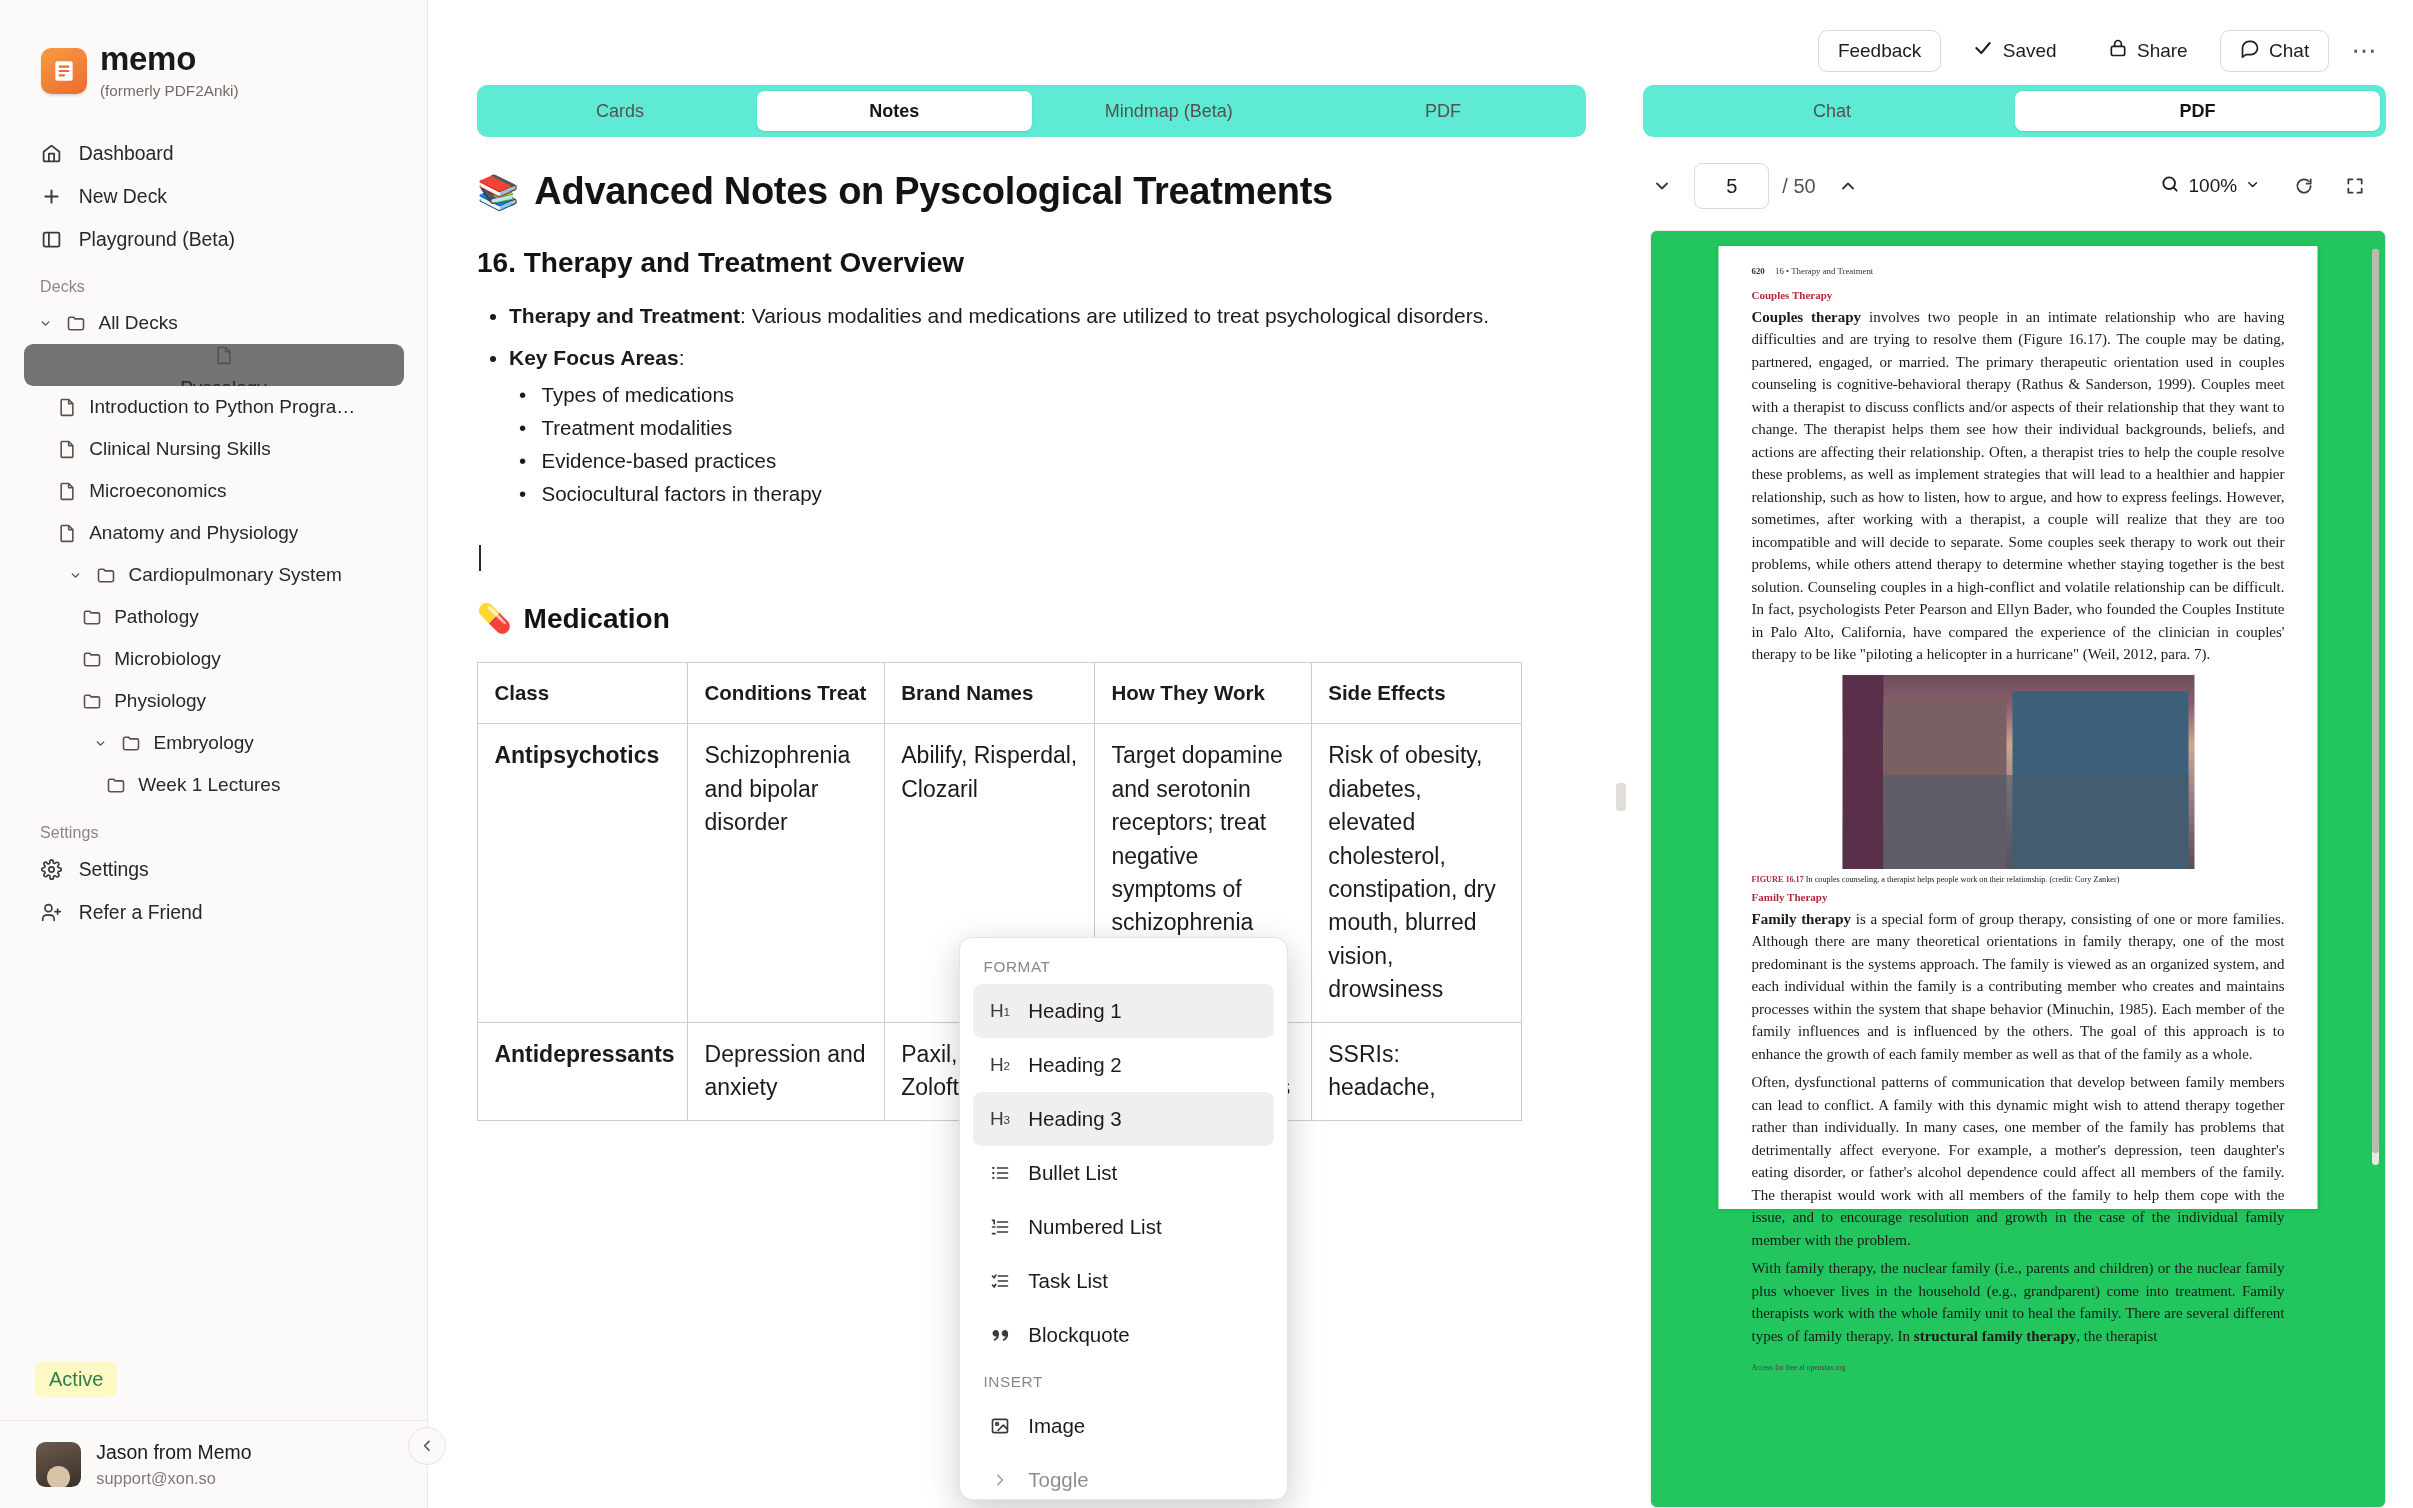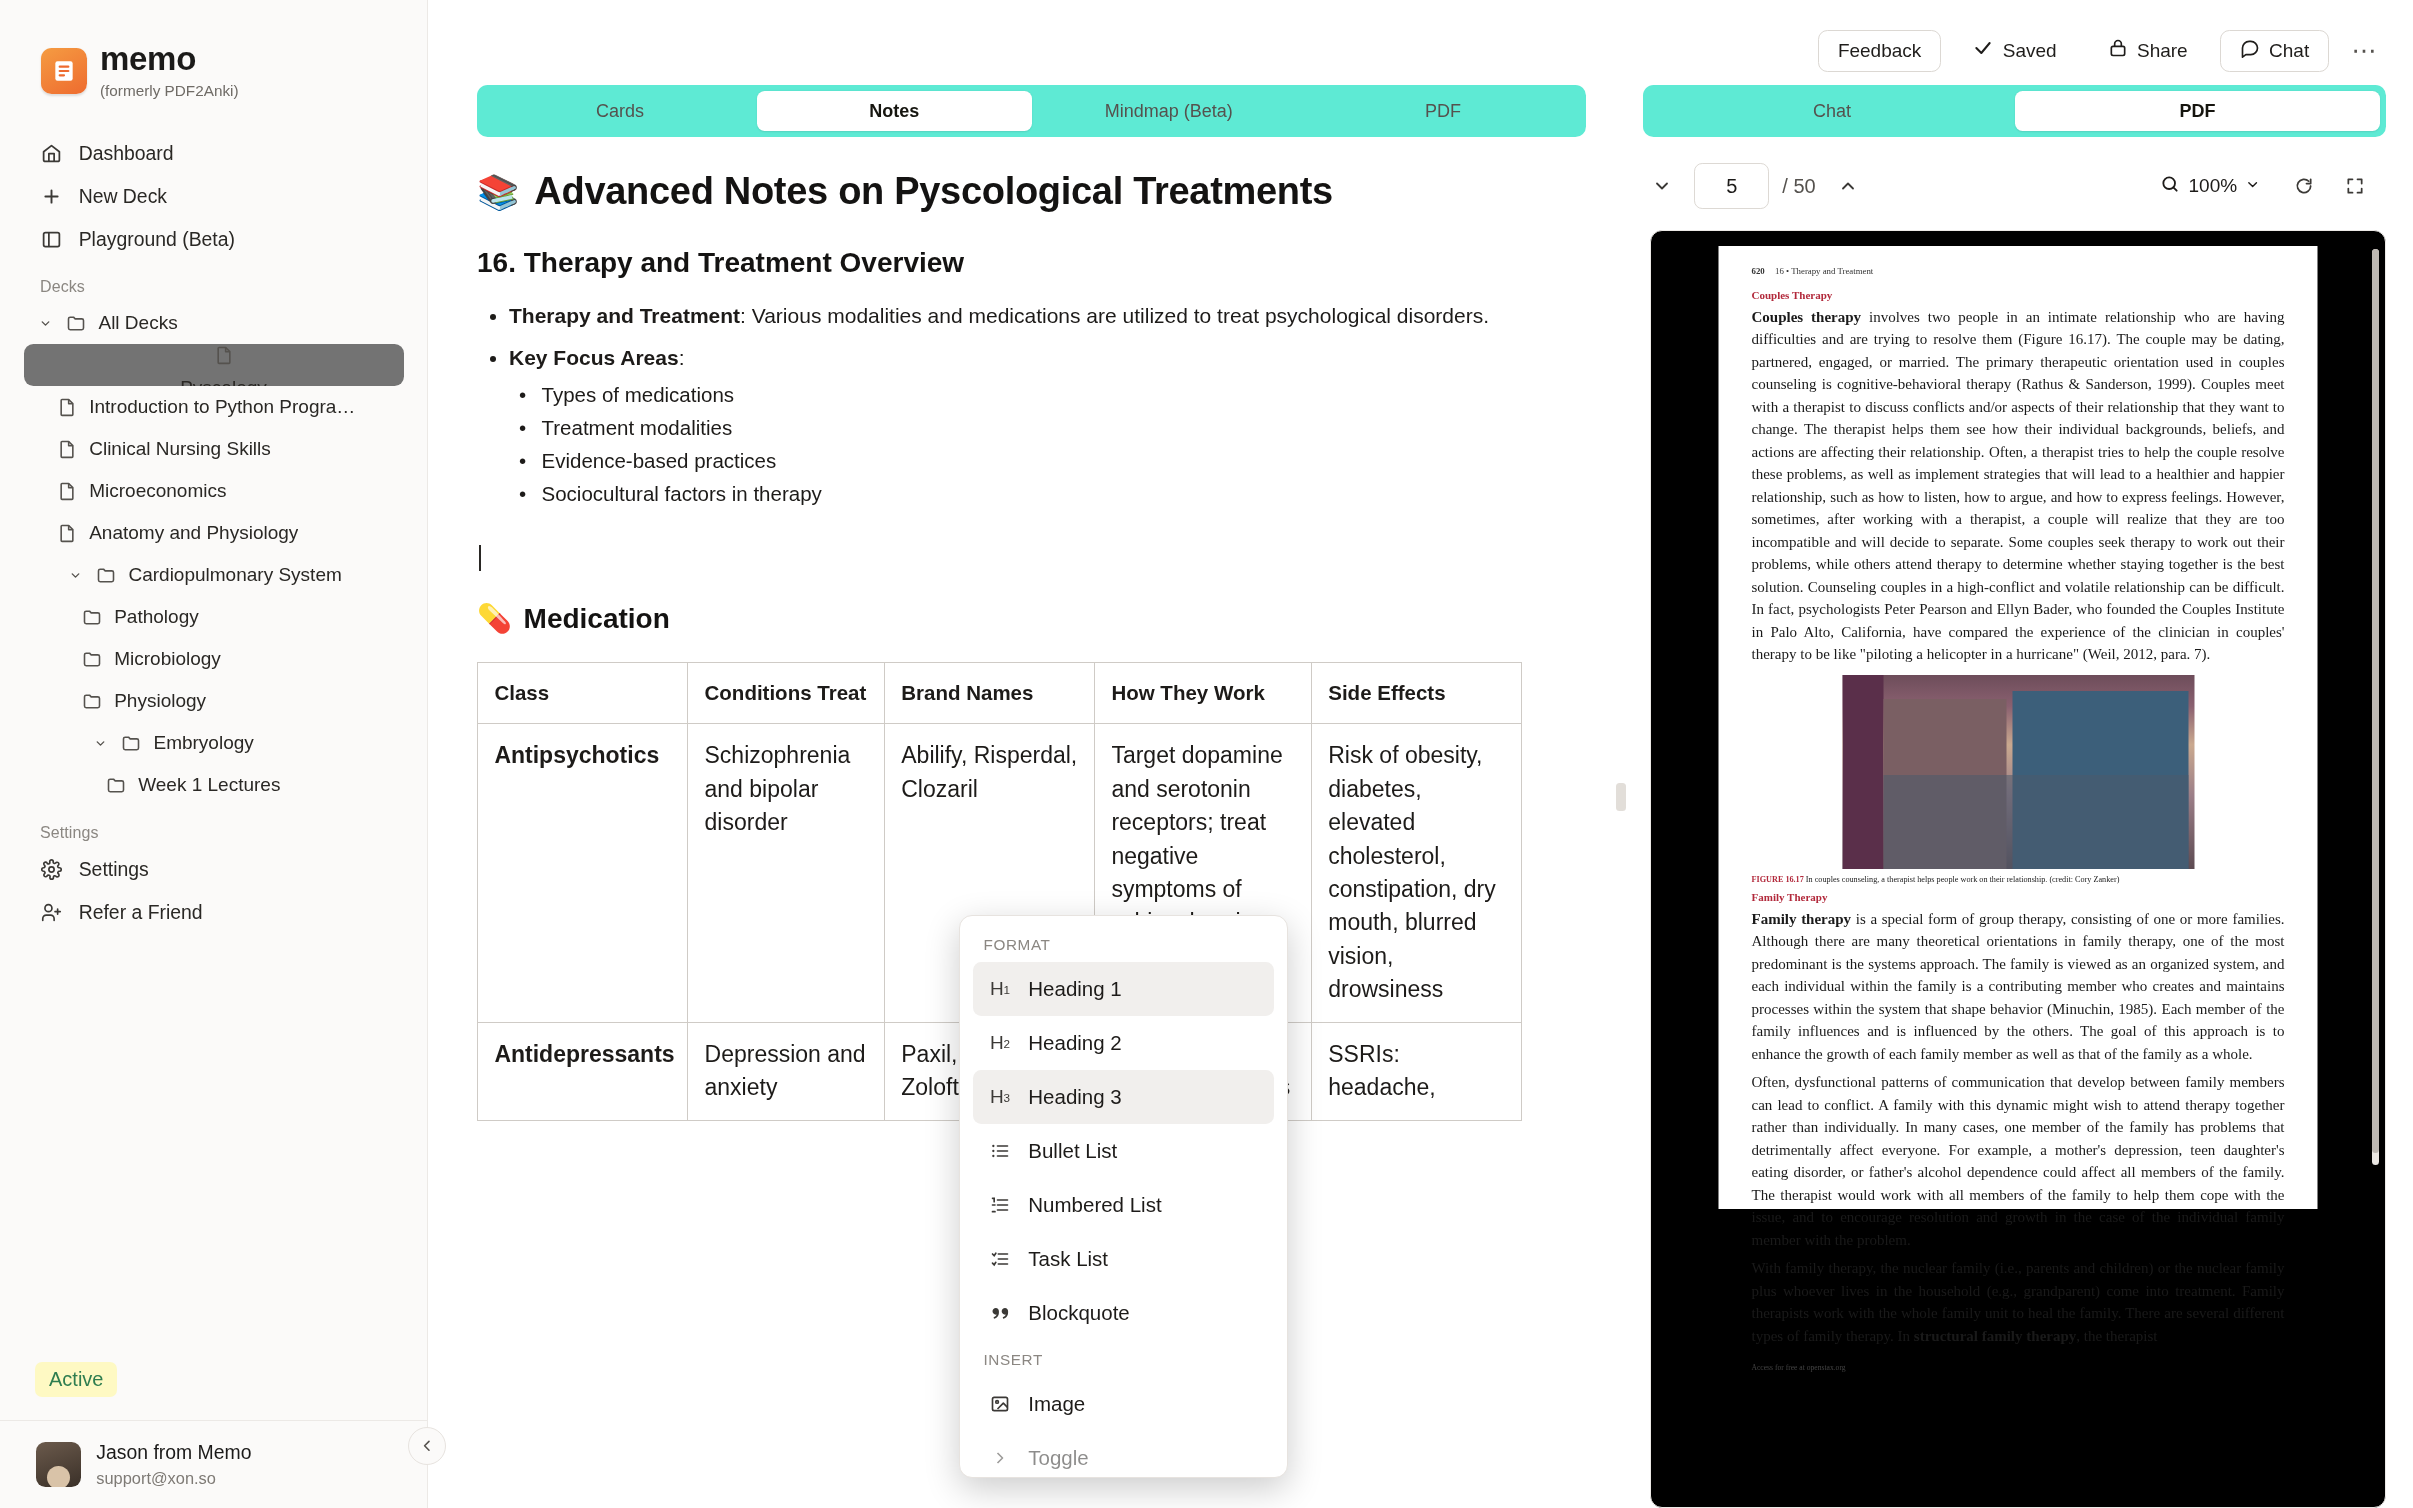--- a/index.html
+++ b/index.html
@@ -154,21 +154,21 @@
   table.medtable { border-collapse: collapse; margin-top: 27px; width: 1045px; table-layout: fixed; }
   table.medtable th, table.medtable td {
     border: 1.8px solid #cfcbc6; padding: 15.3px 16.4px; vertical-align: top;
     font-size: 23px; line-height: 1.45; color: #1d1b19; text-align: left;
   }
   table.medtable th { font-weight: 700; font-size: 20.5px; }
   table.medtable td.bold { font-weight: 700; }
 
   
   .slash-menu {
-    position: absolute; left: 502px; top: 778px; width: 329px; height: 563px;
+    position: absolute; left: 502px; top: 800px; width: 329px; height: 563px;
     background: #fff; border: 1.8px solid #e7e3df; border-radius: 13px;
     box-shadow: 0 10.6px 35px rgba(0,0,0,.20); overflow: hidden; z-index: 20;
     padding: 16.4px 0 0 0;
   }
   .sm-label { font-size: 15.3px; color: #8b8782; letter-spacing: 0.6px; padding: 3.5px 0 8.2px 23.5px; }
   .sm-item {
     display: flex; align-items: center; gap: 15.3px; height: 54px;
     margin: 0 13px; padding: 0 14px; border-radius: 8.2px; cursor: pointer;
     font-size: 20.5px; color: #1d1b19;
   }
@@ -201,22 +201,22 @@
     display: flex; align-items: center; justify-content: center; font-size: 20px; color:#1d1b19;
     background:#fff;
   }
   .page-total { font-size: 20px; color: #55524e; }
   .zoom-btn {
     display:flex; align-items:center; gap:8.2px; height: 41px; padding: 0 11.7px;
     border-radius: 8.2px; font-size: 19px; color:#1d1b19; cursor:pointer;
   }
 
   .pdf-viewport {
-    flex: 1; margin: 0 0 0 22px; background: #000000;
-    border: 1.8px solid #ece9e6; border-radius: 12px;
+    flex: 1; margin: 0 0 0 22px; background: #22c55e;
+    border: 1.8px solid #ece9e6; border-radius: 7px;
     position: relative; overflow: hidden;
   }
   .pdf-page {
     position: absolute; left: 50%; transform: translateX(-50%);
     top: 15.3px; width: 599px; height: 963px; background: #fff;
     box-shadow: 0 1.2px 5.9px rgba(0,0,0,.10);
     padding: 20px 33px;
     font-family: "Liberation Serif", serif;
     color: #1a1a1a;
   }

